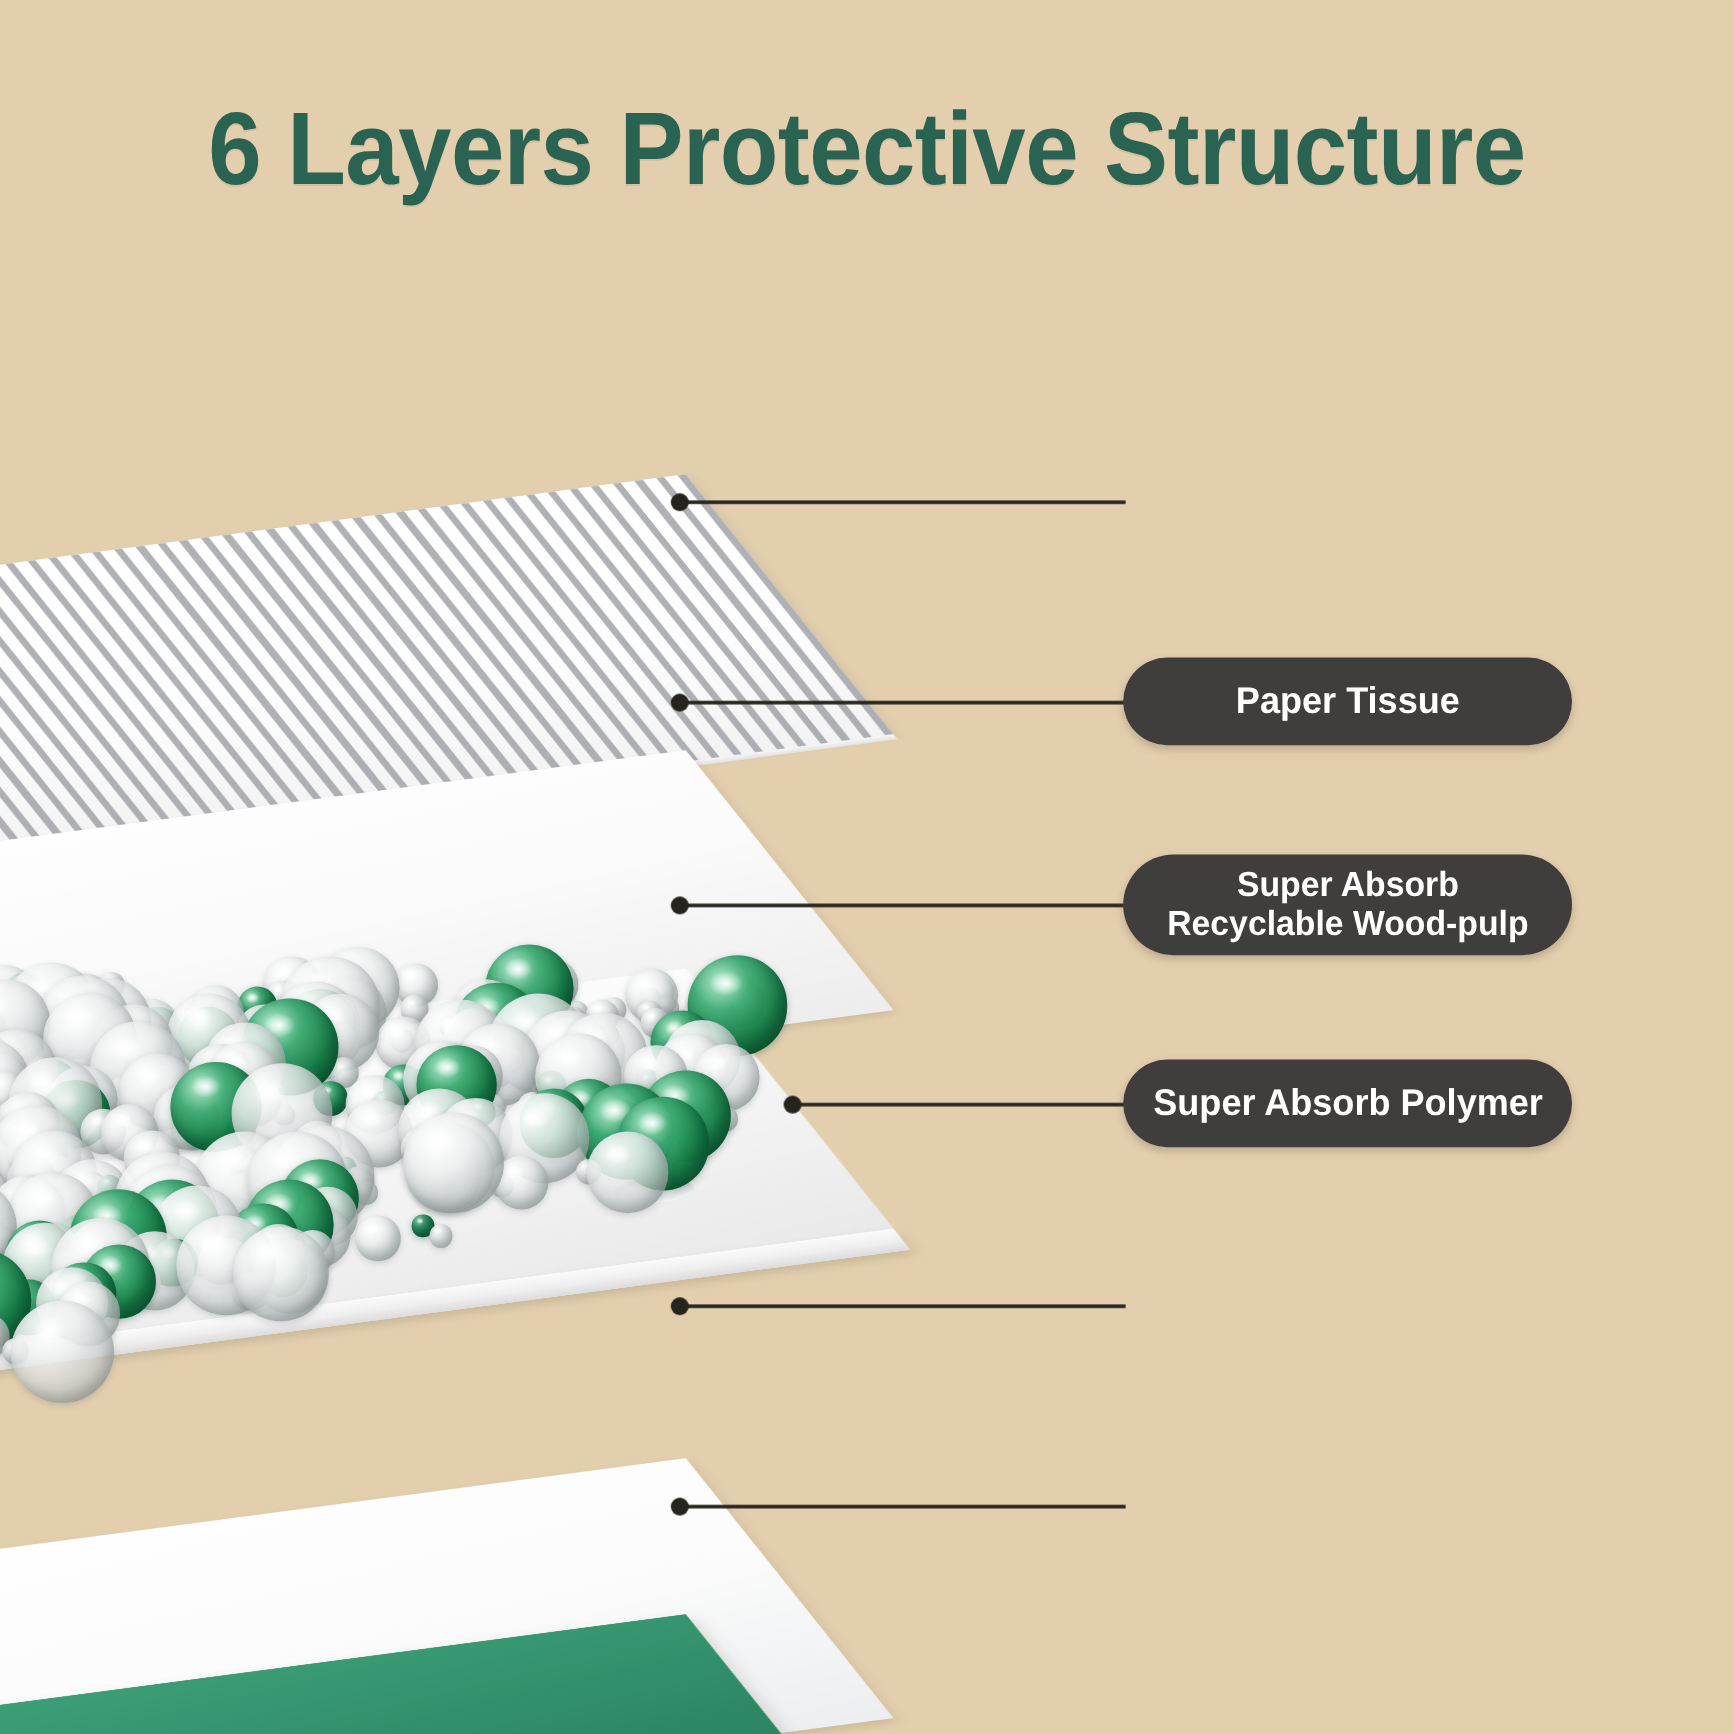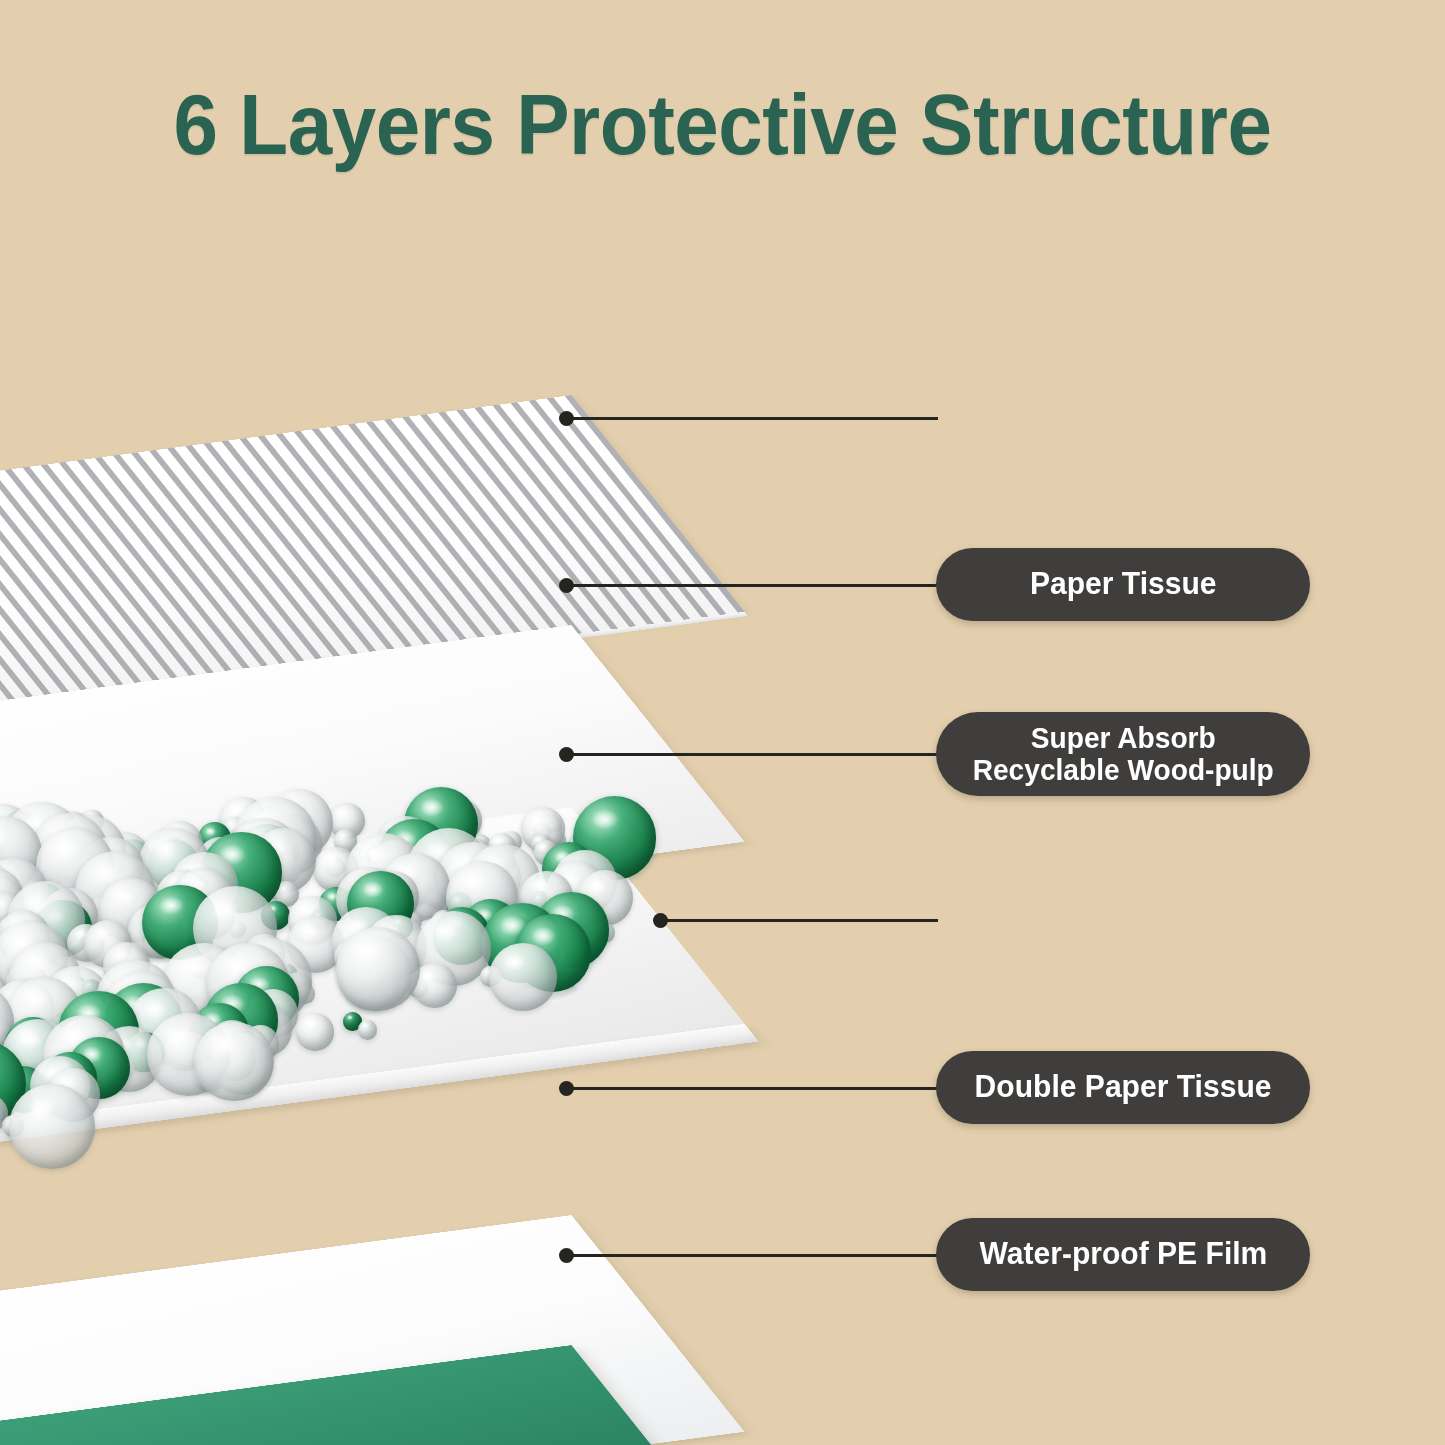--- a/index.html
+++ b/index.html
@@ -507,22 +507,19 @@
 
   <div class="lab" style="top:712px;height:84px;font-size:29px;">
     <span>Super Absorb
 Recyclable Wood-pulp</span>
   </div>
 
   <div class="lab" style="top:548px;height:73px;font-size:31px;">
     <span>Paper Tissue</span>
   </div>
 
-
-  <div class="lab" style="top:1051px;height:73px;font-size:31px;">
-    <span>Double Paper Tissue</span>
+  <div class="lab" style="top:883px;height:73px;font-size:31px;">
+    <span>Super Absorb Polymer</span>
   </div>
 
-  <div class="lab" style="top:1218px;height:73px;font-size:31px;">
-    <span>Water-proof PE Film</span>
-  </div>
+
 
 </div>
 
 </body></html>

